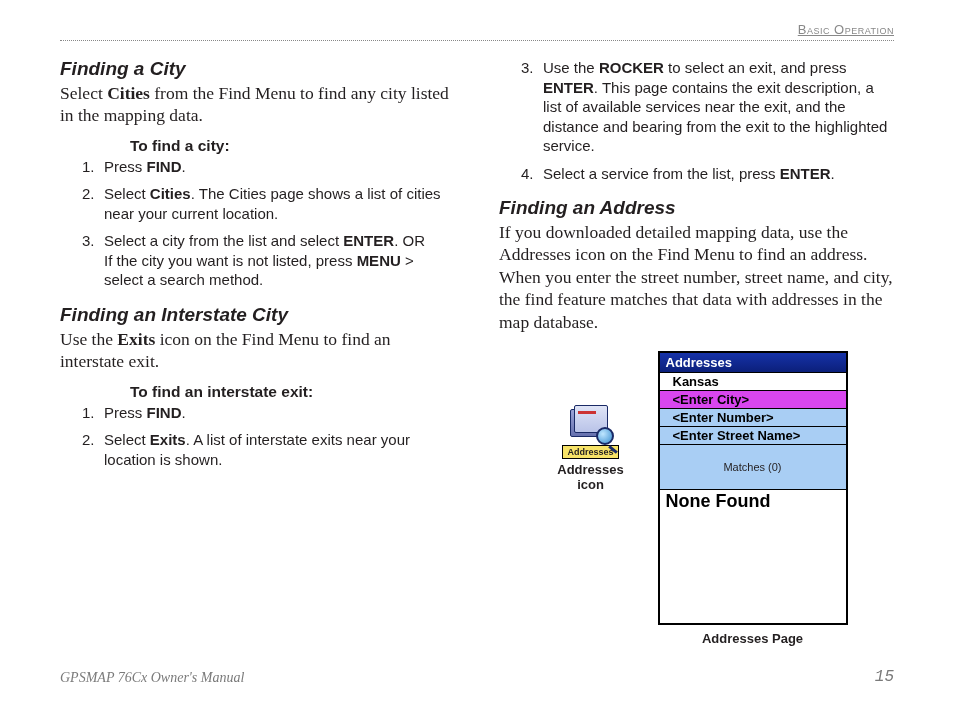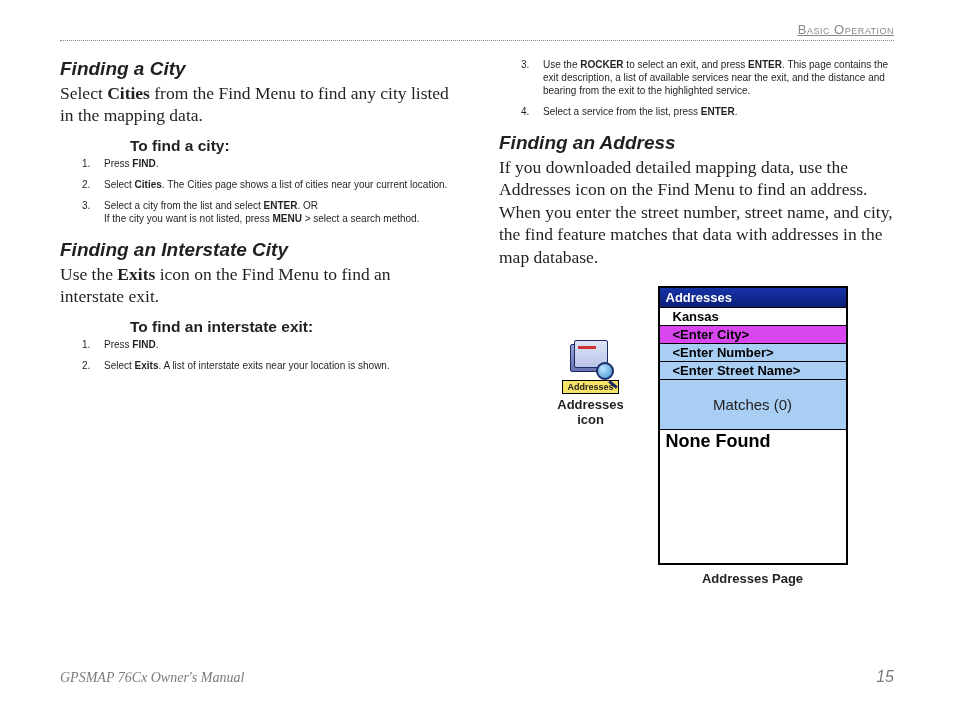--- a/index.html
+++ b/index.html
@@ -65,21 +65,21 @@
     margin-bottom: 2px;
     margin-left: 48px;
   }
   ol.steps {
     list-style: none;
     counter-reset: step;
     padding-left: 0;
   }
   ol.steps > li {
     font-family: Arial, Helvetica, sans-serif;
-    font-size: 10px;
+    font-size: 15px;
     line-height: 1.3;
     margin-bottom: 8px;
     padding-left: 22px;
     position: relative;
   }
   ol.steps > li::before {
     counter-increment: step;
     content: counter(step) ".";
     position: absolute;
     left: 0;
@@ -179,21 +179,21 @@
     font-weight: bold;
     padding: 1px 13px;
     border-bottom: 1px solid #000;
     color: #000;
   }
   .screen .row.kansas { background: #fff; }
   .screen .row.sel { background: #d946ef; }
   .screen .row.blue { background: #a9cef4; font-weight: bold; }
   .screen .matches {
     background: #a9cef4;
-    font-size: 15px;
+    font-size: 11px;
     text-align: center;
     padding: 16px 4px;
     border-bottom: 1px solid #000;
   }
   .screen .none {
     font-size: 18px;
     font-weight: bold;
     padding: 1px 6px;
     color: #000000;
   }
@@ -213,21 +213,21 @@
     bottom: 30px;
     font-family: "Times New Roman", Times, serif;
     font-style: italic;
     font-size: 14px;
     color: #7a7a7a;
   }
   .footer-right {
     position: absolute;
     right: 60px;
     bottom: 30px;
-    font-family: Liberation Sans, sans-serif;
+    font-family: Liberation Mono, monospace;
     font-style: italic;
     font-size: 16px;
     color: #7a7a7a;
   }
 </style>
 </head>
 <body>
 
 <div class="header-right">Basic Operation</div>
 <div class="rule"></div>

